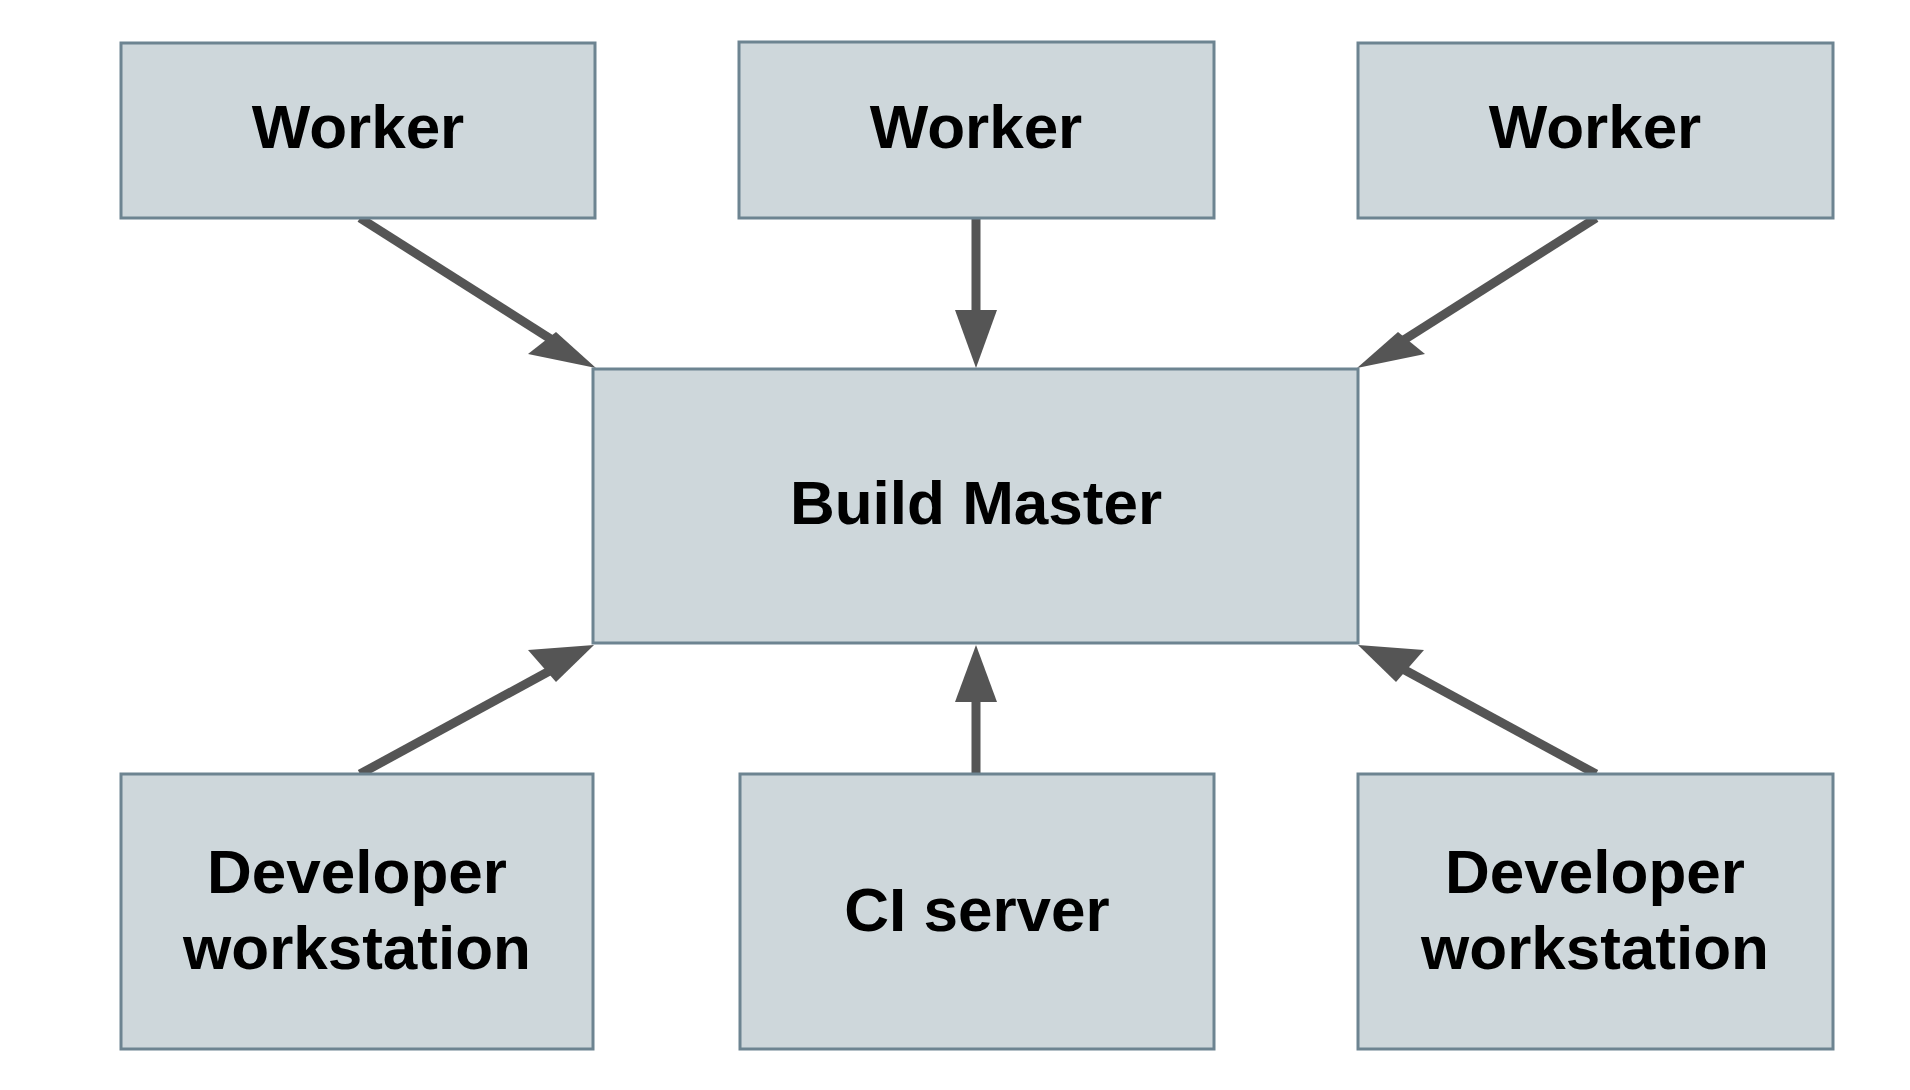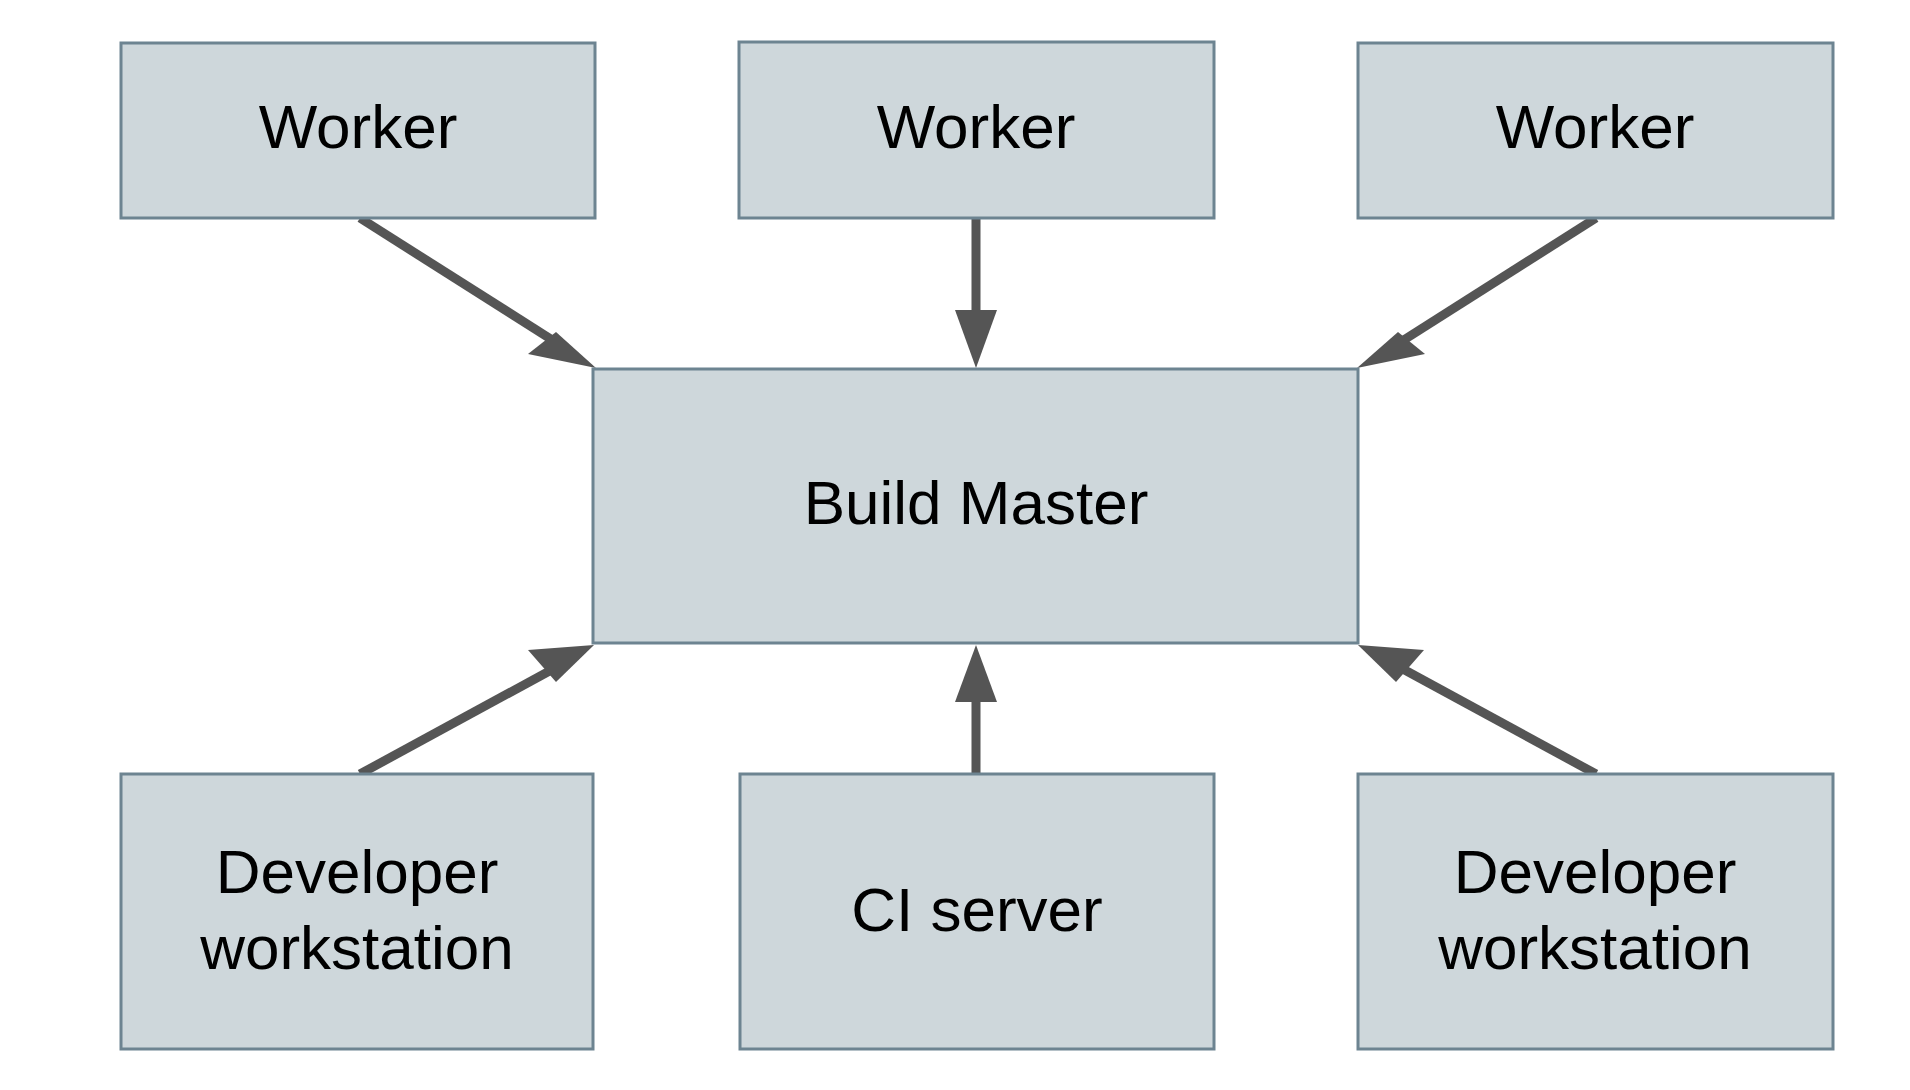--- a/index.html
+++ b/index.html
@@ -11,20 +11,21 @@
     width: 1910px;
     height: 1090px;
     overflow: hidden;
     font-family: "Liberation Sans", sans-serif;
   }
   #diagram-root {
     position: relative;
     width: 1910px;
     height: 814px;
     background: #ffffff;
+    font-weight: bold;
   }
   svg.diagram-canvas {
     position: absolute;
     top: 0;
     left: 0;
     width: 1910px;
     height: 1090px;
     display: block;
   }
   .node-rect {

